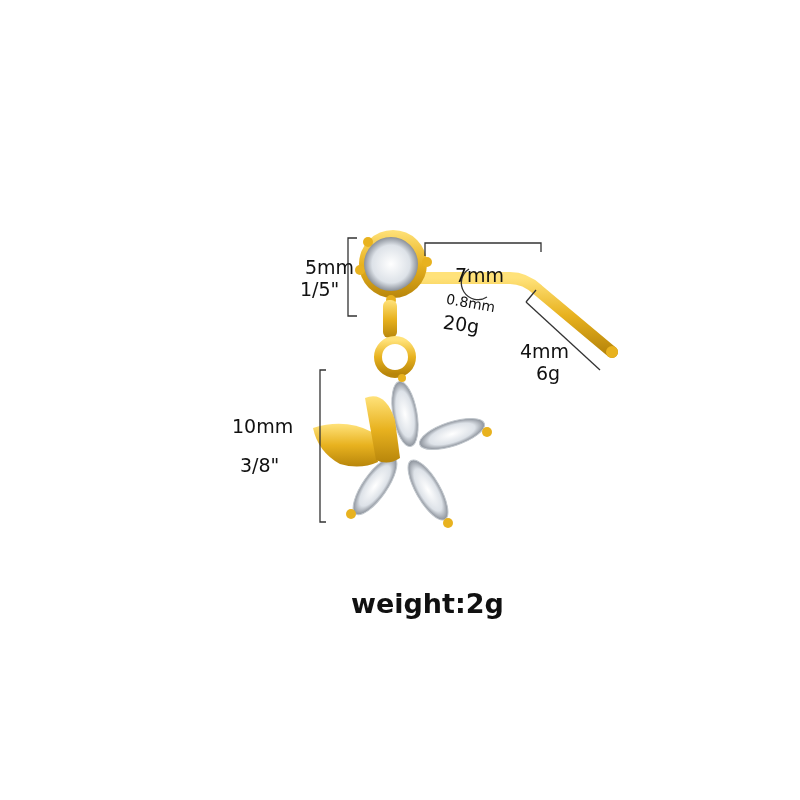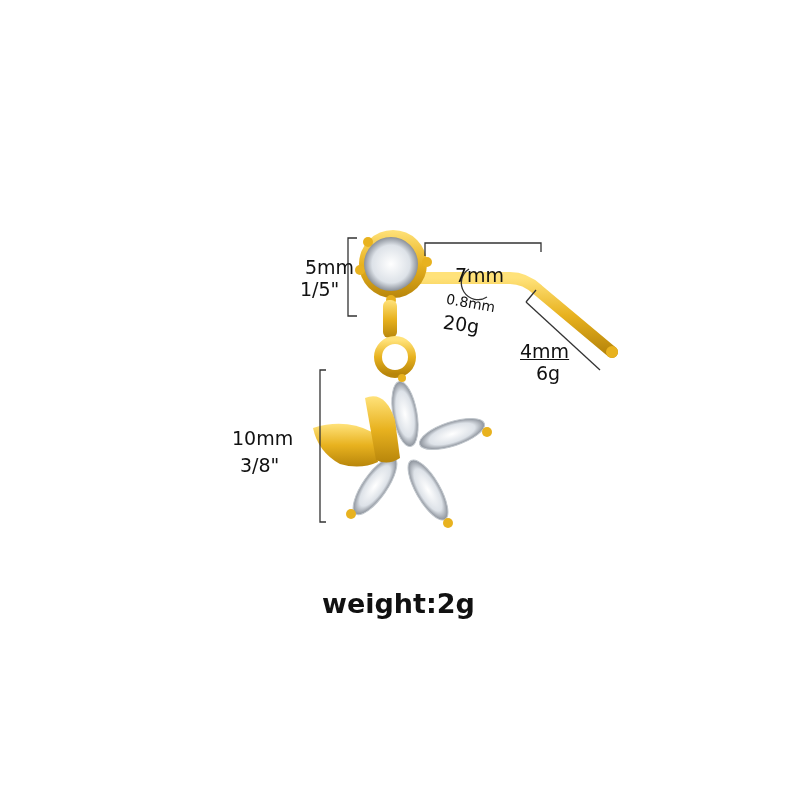--- a/index.html
+++ b/index.html
@@ -1,19 +1,19 @@
 <!DOCTYPE html>
 <html><head>
 <meta charset="utf-8">
 <style>
   html,body{margin:0;padding:0;background:#ffffff;}
   body{width:800px;height:800px;position:relative;overflow:hidden;font-family:"DejaVu Sans",sans-serif;}
   .lbl{position:absolute;color:#111;font-size:19px;line-height:20px;white-space:nowrap;}
   .sm{font-size:14px;}
-  .weight{position:absolute;left:322px;top:588px;font-size:27px;font-weight:bold;color:#111;}
+  .weight{position:absolute;left:351px;top:588px;font-size:27px;font-weight:bold;color:#111;}
   svg.art{position:absolute;left:0;top:0;}
 </style>
 </head>
 <body>
 
 <svg class="art" width="800" height="800" viewBox="0 0 800 800">
   <defs>
     <linearGradient id="gold" x1="0" y1="0" x2="0" y2="1">
       <stop offset="0" stop-color="#ffe27a"></stop>
       <stop offset="0.5" stop-color="#e8b21f"></stop>
@@ -69,18 +69,18 @@
     <path d="M526 302 L600 370"></path>
     <path d="M326 370 L320 370 L320 522 L326 522"></path>
   </g>
 </svg>
 
 <div class="lbl" style="left:287px;top:257px;margin-left:18px;">5mm</div>
 <div class="lbl" style="left:300px;top:279px;">1/5"</div>
 <div class="lbl" style="left:455px;top:219px;margin-top:46px;">7mm</div>
 <div class="lbl sm" style="left:446px;top:293px;transform:rotate(10deg);">0.8mm</div>
 <div class="lbl" style="left:443px;top:314px;transform:rotate(8deg);">20g</div>
-<div class="lbl" style="left:520px;top:341px;text-decoration:underline;">4mm</div>
+<div class="lbl" style="left:520px;top:341px;">4mm</div>
 <div class="lbl" style="left:536px;top:363px;">6g</div>
-<div class="lbl" style="left:232px;top:428px;">10mm</div>
+<div class="lbl" style="left:232px;top:416px;">10mm</div>
 <div class="lbl" style="left:240px;top:455px;">3/8"</div>
 
 <div class="weight">weight:2g</div>
 
 </body></html>

